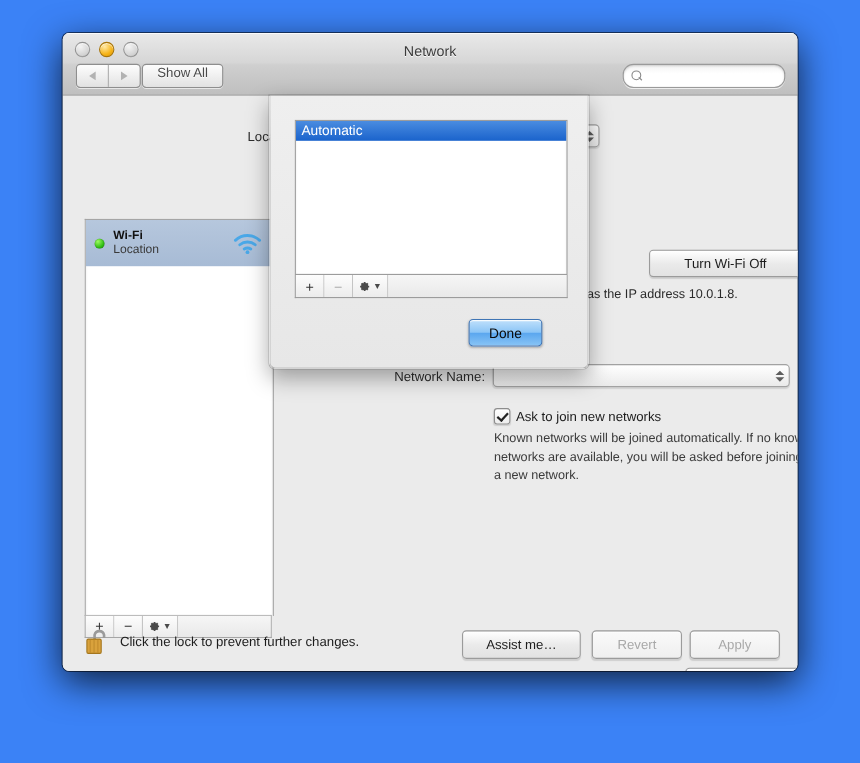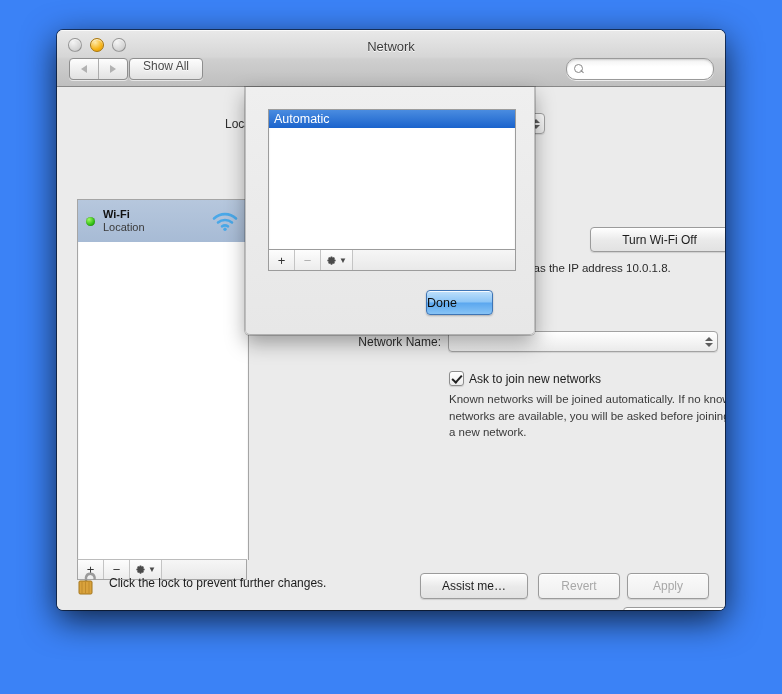--- a/index.html
+++ b/index.html
@@ -287,21 +287,21 @@
     border: 1px solid #9c9c9c; border-top: none;
     background: linear-gradient(to bottom, #fbfbfb, #ececec);
     display: flex; box-sizing: border-box;
   }
   .done-btn {
     position: absolute; left: 180px; top: 203px;
     width: 65px; height: 23px;
     border: 1px solid #3f75b5; border-radius: 4px;
     background: linear-gradient(to bottom, #bfe0fb 0%, #8cc5f6 48%, #5ba7ef 52%, #87c3f5 100%);
     box-shadow: 0 1px 2px rgba(0,0,0,0.25), inset 0 1px 0 rgba(255,255,255,0.85);
-    display: flex; align-items: center; justify-content: flex-start;
+    display: flex; align-items: center; justify-content: center;
     font-size: 12.5px; color: #0b0b0b;
   }
 </style>
 </head>
 <body>
 
 <div class="desktop">
 
   <div class="window">
 

